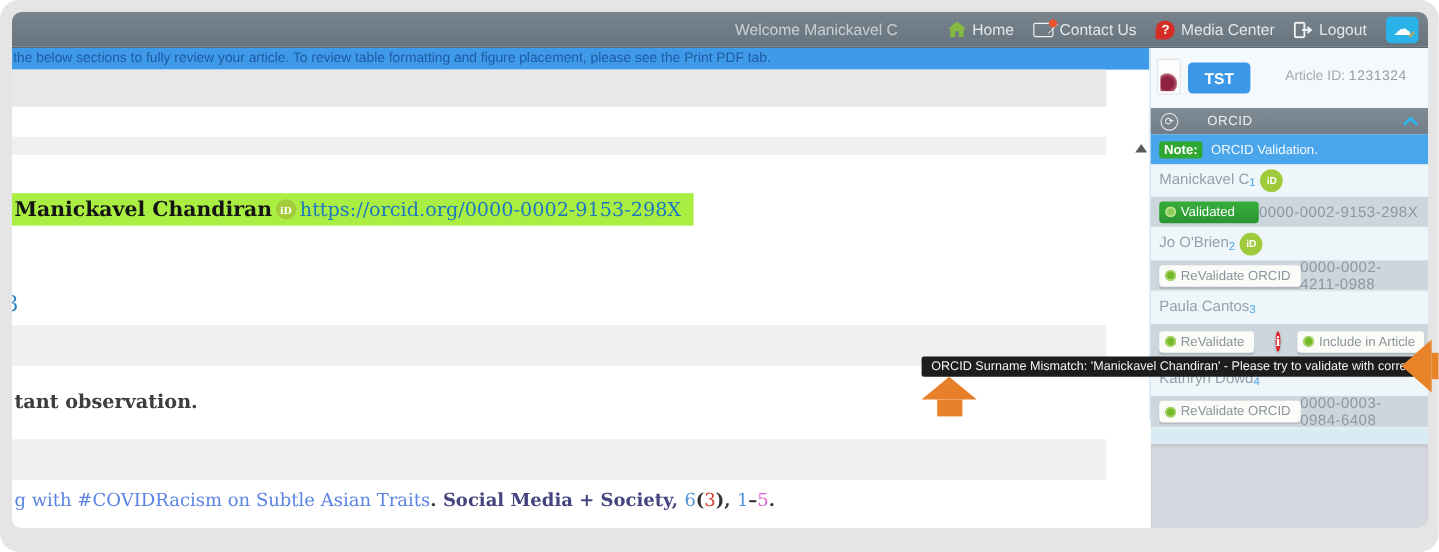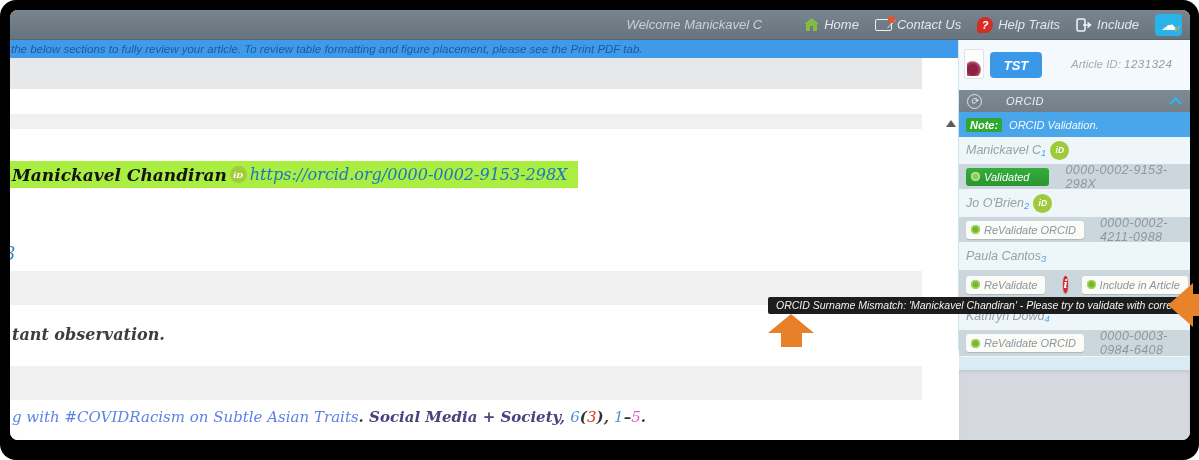--- a/index.html
+++ b/index.html
@@ -1,17 +1,17 @@
 <!DOCTYPE html>
 <html><head>
 <meta charset="utf-8">
 <style>
   * { margin:0; padding:0; box-sizing:border-box; }
   body { background:#fff; font-family:"Liberation Sans", sans-serif; }
-  #root { position:relative; width:1199px; height:460px; background:#000000; border-radius:16px; overflow:hidden;font-style:italic; }
+  #root { position:relative; width:1199px; height:460px; background:#e5e5e5; border-radius:16px; overflow:hidden; }
   #screen { position:absolute; left:10px; top:10px; width:1180px; height:430px; background:#fff; border-radius:8px; overflow:hidden; }
 
   
   .topbar { position:absolute; left:0; top:0; width:100%; height:30px;
     background:linear-gradient(#78858f,#67737d); border-bottom:1px solid #5c666f;
     display:flex; align-items:center; justify-content:flex-end; gap:16px; padding-right:8px; }
   .welcome { color:#c9d1d7; font-size:13px; margin-right:26px; }
   .navitem { display:flex; align-items:center; gap:5px; color:#e2e7ea; font-size:13px; cursor:pointer; }
   .home-ic { width:15px; height:13px; }
   .mail-ic { position:relative; width:17px; height:12px; border:1.5px solid #eef2f4; border-radius:2px; }
@@ -91,21 +91,21 @@
   .a-name { color:#93a2ab; font-size:12.5px; }
   .a-sub { color:#4aa5e9; font-size:9.5px; vertical-align:-2px; }
   .id-icon-sm { width:19px; height:19px; border-radius:50%; background:#9fcb3b; color:#fff;
      font-size:8.5px; font-weight:bold; display:inline-flex; align-items:center; justify-content:center; margin-left:4px; cursor:pointer; }
   .pill-btn { display:inline-flex; align-items:center; gap:4px; background:#fbfbf8; border-radius:3px;
      padding:3px 8px 3px 5px; font-size:11px; color:#8b959c; box-shadow:0 1px 1px rgba(0,0,0,.15); cursor:pointer; white-space:nowrap; }
   .green-dot { width:9px; height:9px; border-radius:50%; background:#76b82a; box-shadow:inset 0 0 0 1.5px #a8d56a; flex:0 0 auto; }
   .valid-btn { display:inline-flex; align-items:center; gap:4px; background:linear-gradient(#36ad3b,#2a9630);
      border-radius:3px; padding:3px 20px 3px 5px; font-size:11px; color:#fff; cursor:pointer; }
   .valid-btn .green-dot { background:#8ccb57; box-shadow:inset 0 0 0 1.5px #bce392; }
-  .orcid-num { color:#8d979e; font-size:12.5px; letter-spacing:.4px; margin-left:16px; }
+  .orcid-num { color:#8d979e; font-size:12.5px; letter-spacing:.4px; margin-left:0; }
   .info-ic { width:17px; height:17px; border-radius:50%; background:#e32126; color:#fff; font-weight:bold;
      font-family:"DejaVu Serif",serif; font-size:11px; display:flex; align-items:center; justify-content:center;
      box-shadow:0 1px 2px rgba(0,0,0,.3); margin:0 14px 0 18px; }
   .sb-bottom-blue { position:absolute; left:0; top:317px; width:100%; height:13px; background:#d9ecf6; }
   .sb-bottom-gray { position:absolute; left:0; top:330px; width:100%; height:70px; background:#d5d8df;
      box-shadow:inset 0 2px 3px rgba(0,0,0,.08); }
 
   
   .tooltip { position:absolute; left:768px; top:297px; width:418px; height:17px; background:#1d1d1d;
      color:#f2f2f2; font-size:10.5px; line-height:17px; padding:0 8px; white-space:nowrap; overflow:hidden;
@@ -132,28 +132,28 @@
         <span>Home</span>
       </span>
       <span class="navitem">
         <span class="mail-ic">
             <span class="mail-dot"></span>
           </span>
         <span>Contact Us</span>
       </span>
       <span class="navitem">
         <span class="help-ic">?</span>
-        <span>Help Traits</span>
+        <span>Media Center</span>
       </span>
       <span class="navitem">
         <svg class="logout-ic" viewBox="0 0 16 14">
           <rect x="1" y="1" width="8" height="12" rx="1.5" fill="none" stroke="#eef2f4" stroke-width="1.6"></rect>
           <path d="M7 7 H14 M11.5 4.5 L14.5 7 L11.5 9.5" fill="none" stroke="#eef2f4" stroke-width="1.6"></path>
         </svg>
-        <span>Include</span>
+        <span>Logout</span>
       </span>
       <span class="cloud-btn">
         <span class="cl">☁</span>
         <span class="pen">✐</span>
       </span>
     </div>
 
     <div class="main">
       <div class="banner">the below sections to fully review your article. To review table formatting and figure placement, please see the Print PDF tab.</div>
       <div class="stripe stripeA"></div>

